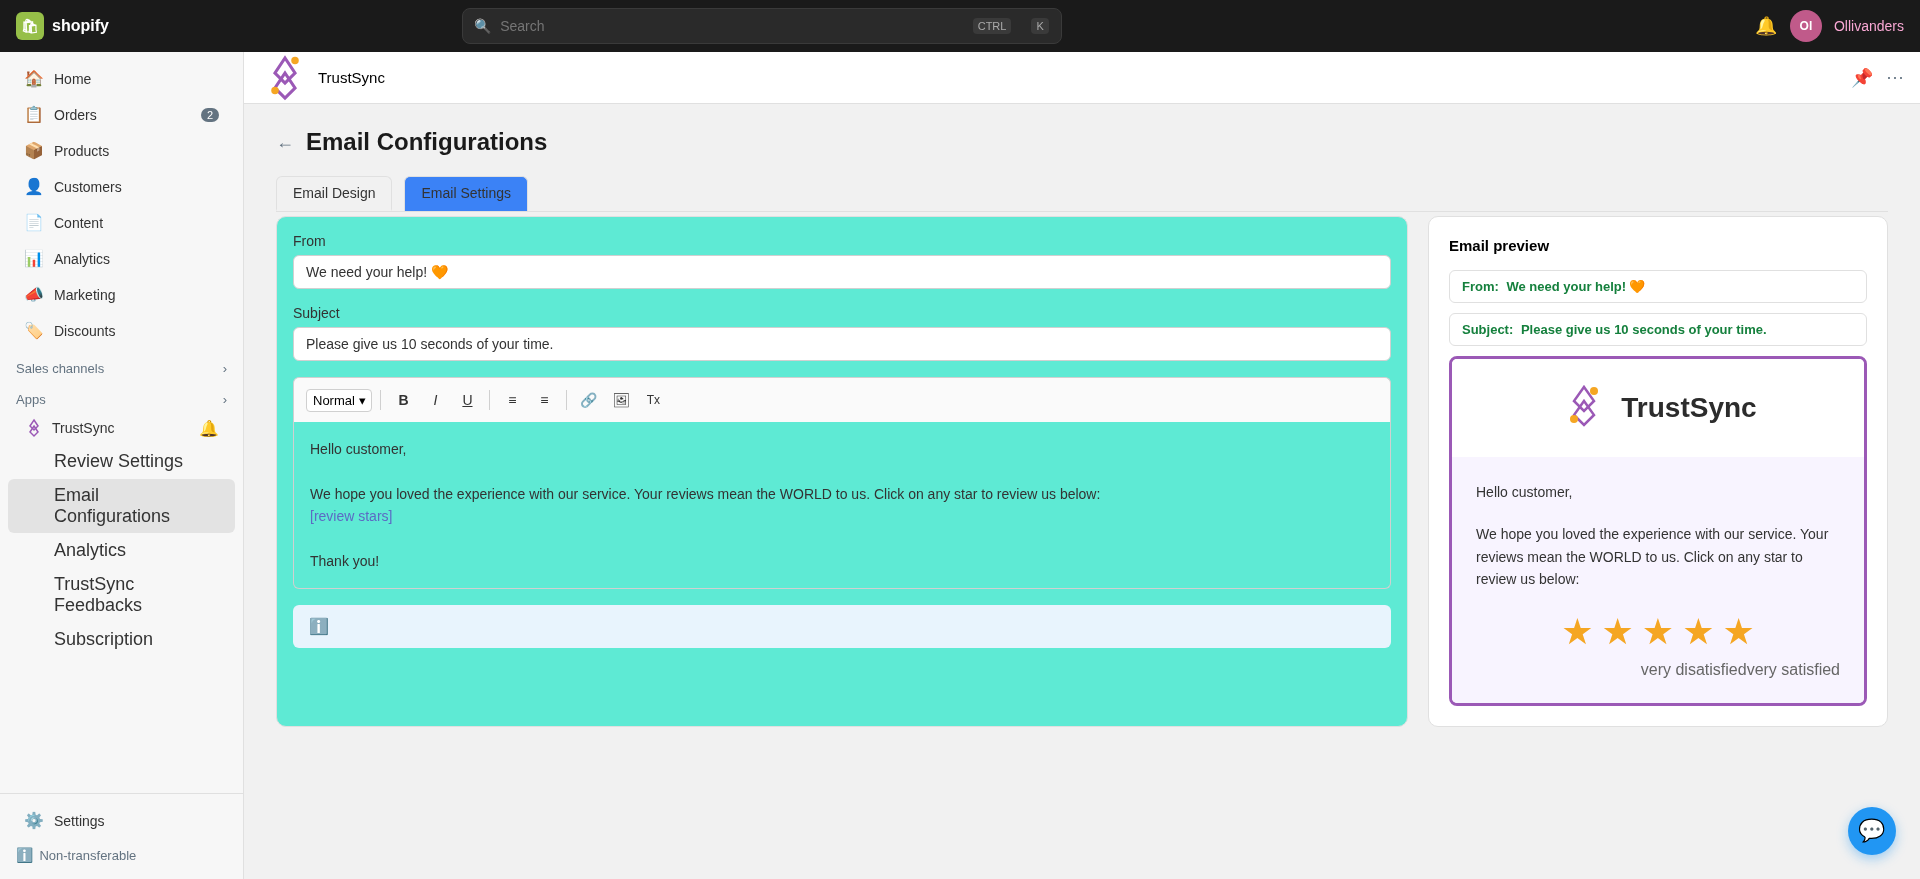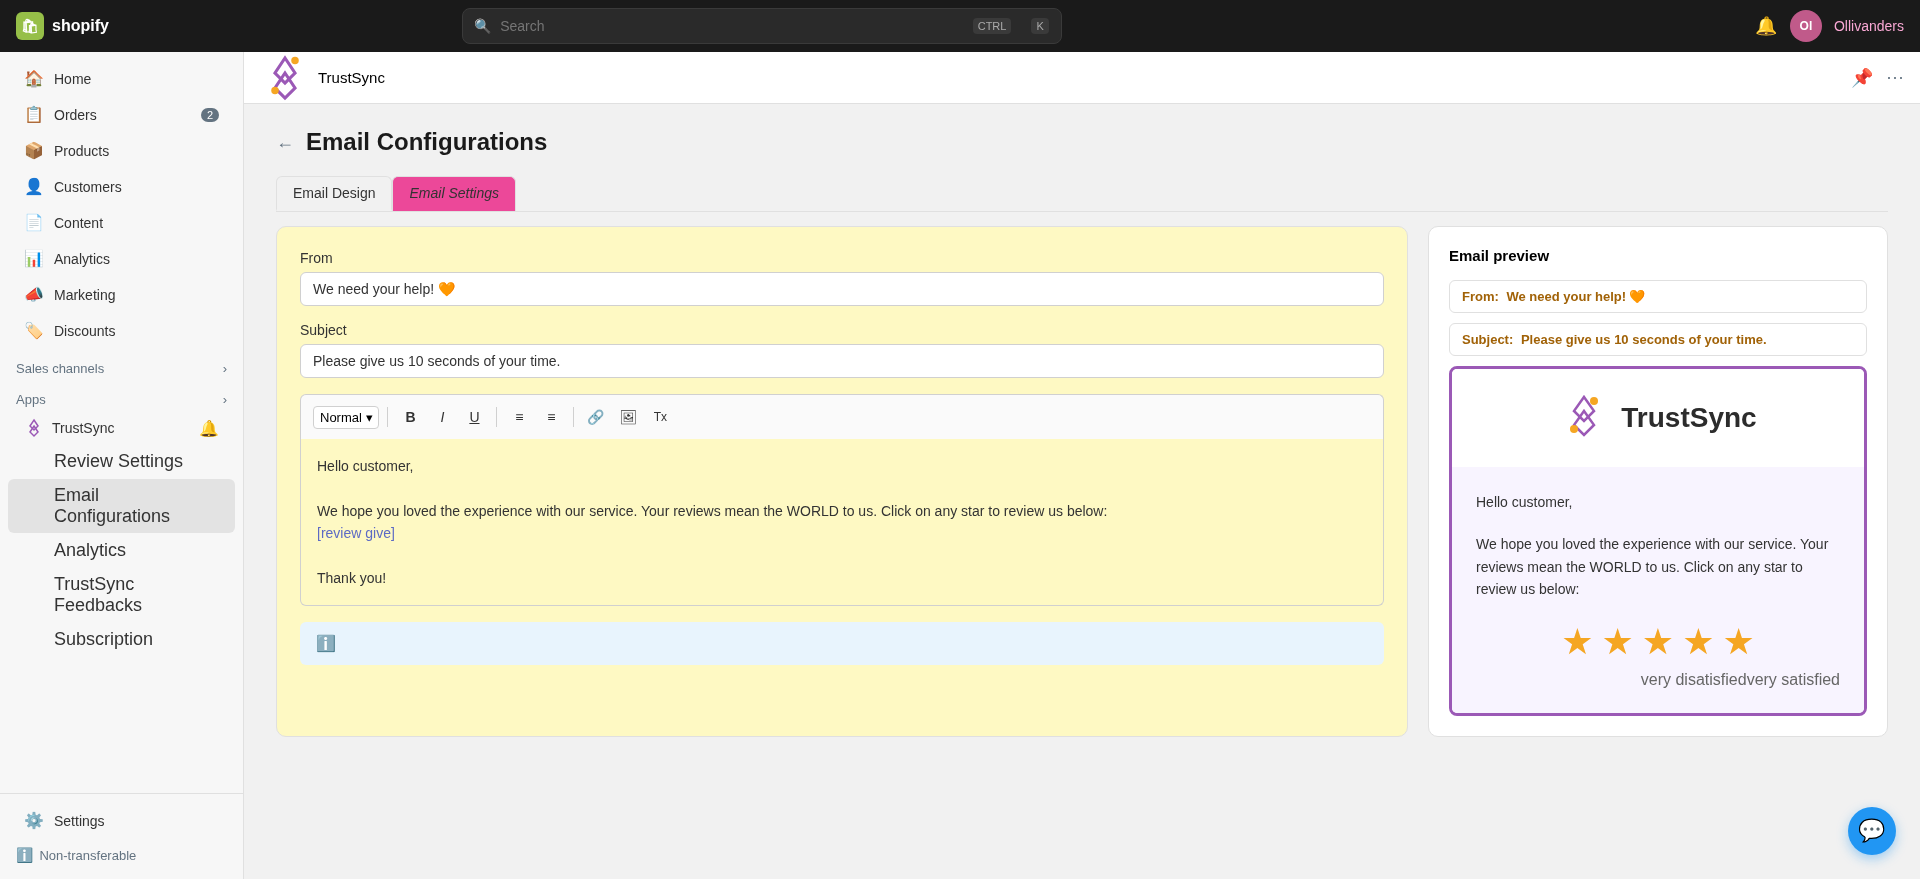--- a/index.html
+++ b/index.html
@@ -211,56 +211,55 @@
     }
     .page-title {
       font-size: 24px;
       font-weight: 700;
       color: #1a1a1a;
     }
 
     
     .tabs {
       display: flex;
-      gap: 0;
-      margin-bottom: 14px;
+      gap: 12px;
+      margin-bottom: 4px;
       border-bottom: 1px solid #e0e0e0;
     }
     .tab {
       padding: 8px 16px;
       font-size: 14px;
       cursor: pointer;
       border: 1px solid #e0e0e0;
       border-bottom: none;
       background: white;
       color: #333;
       border-radius: 6px 6px 0 0;
     }
     .tab.active {
       background: #f1f1f1;
       font-weight: 500;
       border-bottom: 2px solid #f1f1f1;
     }
     .tab:not(.active) {
-      background: #ec4899;
-      font-style: italic;
+      background: #3b82f6;
     }
 
     
     .two-col {
       display: flex;
       gap: 20px;
     }
 
     
     .form-card {
-      background: #fef9c3;
+      background: #5eead4;
       border-radius: 10px;
       border: 1px solid #e0e0e0;
-      padding: 23px;
+      padding: 16px;
       flex: 1;
       min-width: 0;
     }
     .form-group { margin-bottom: 16px; }
     .form-label { font-size: 14px; color: #333; margin-bottom: 6px; display: block; font-weight: 500; }
     .form-input {
       width: 100%;
       border: 1px solid #d0d0d0;
       border-radius: 6px;
       padding: 8px 12px;
@@ -345,21 +344,21 @@
     }
     .preview-title { font-size: 15px; font-weight: 600; margin-bottom: 16px; }
     .preview-from, .preview-subject {
       border: 1px solid #e0e0e0;
       border-radius: 6px;
       padding: 8px 12px;
       font-size: 13px;
       color: #637381;
       margin-bottom: 10px;
     }
-    .preview-from span, .preview-subject span { font-weight: 600; color: #a16207; margin-right: 4px; }
+    .preview-from span, .preview-subject span { font-weight: 600; color: #15803d; margin-right: 4px; }
     .preview-email-body {
       border: 3px solid #9b59b6;
       border-radius: 8px;
       overflow: hidden;
     }
     .preview-email-header {
       background: white;
       padding: 24px;
       text-align: center;
     }
@@ -591,21 +590,21 @@
               <button class="toolbar-btn">≡</button>
               <div class="toolbar-divider"></div>
               <button class="toolbar-btn">🔗</button>
               <button class="toolbar-btn">🖼</button>
               <button class="toolbar-btn" style="font-size:12px;">Tx</button>
             </div>
             <div class="editor-body">
               <p>Hello customer,</p>
               <br>
               <p>We hope you loved the experience with our service. Your reviews mean the WORLD to us. Click on any star to review us below:</p>
-              <a class="editor-link">[review give]</a>
+              <a class="editor-link">[review stars]</a>
               <br><br>
               <p>Thank you!</p>
             </div>
           </div>
 
           <div class="info-banner">
             <span class="info-icon">ℹ️</span>
           </div>
         </div>
 

